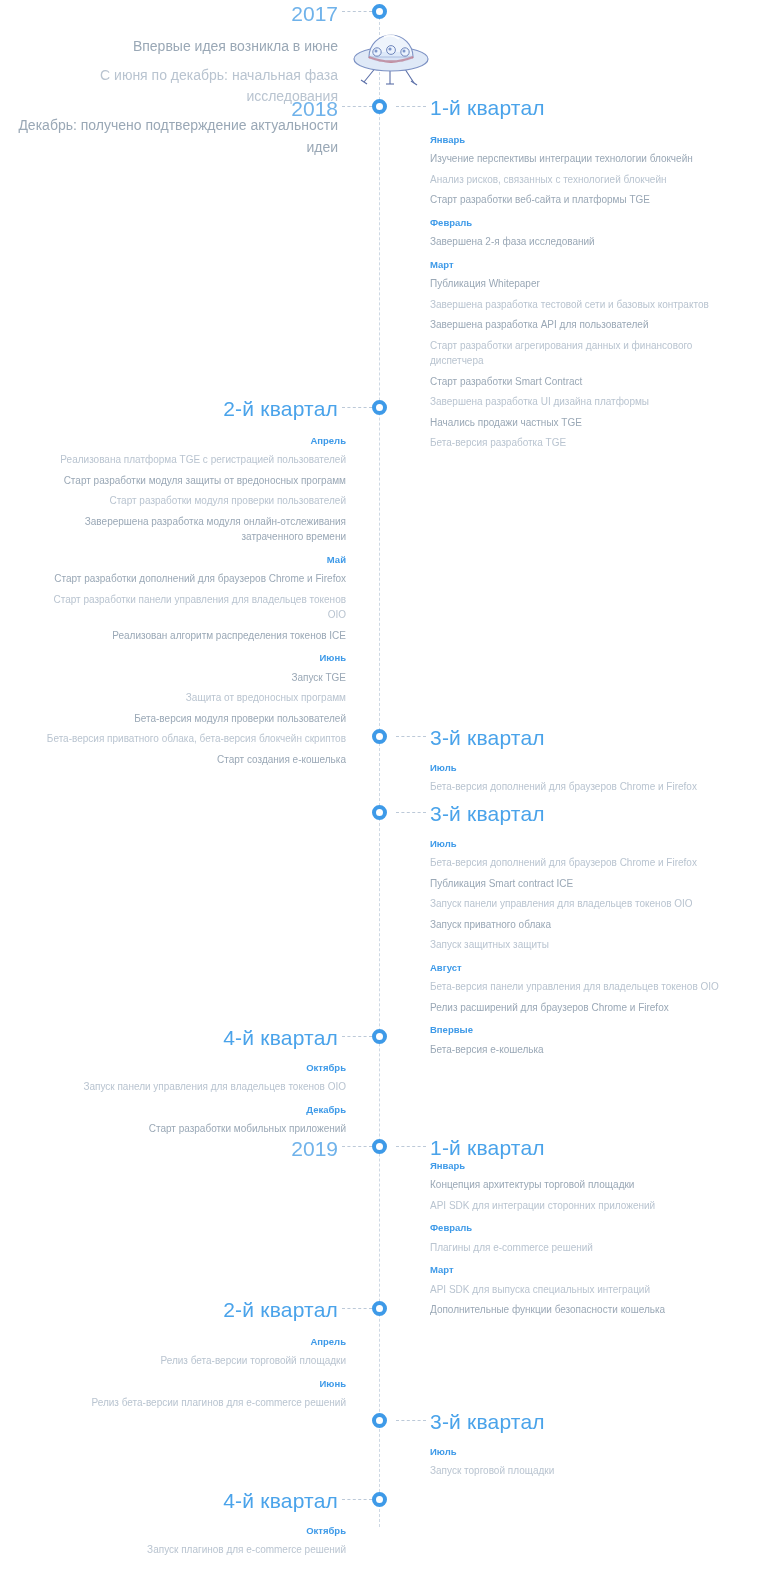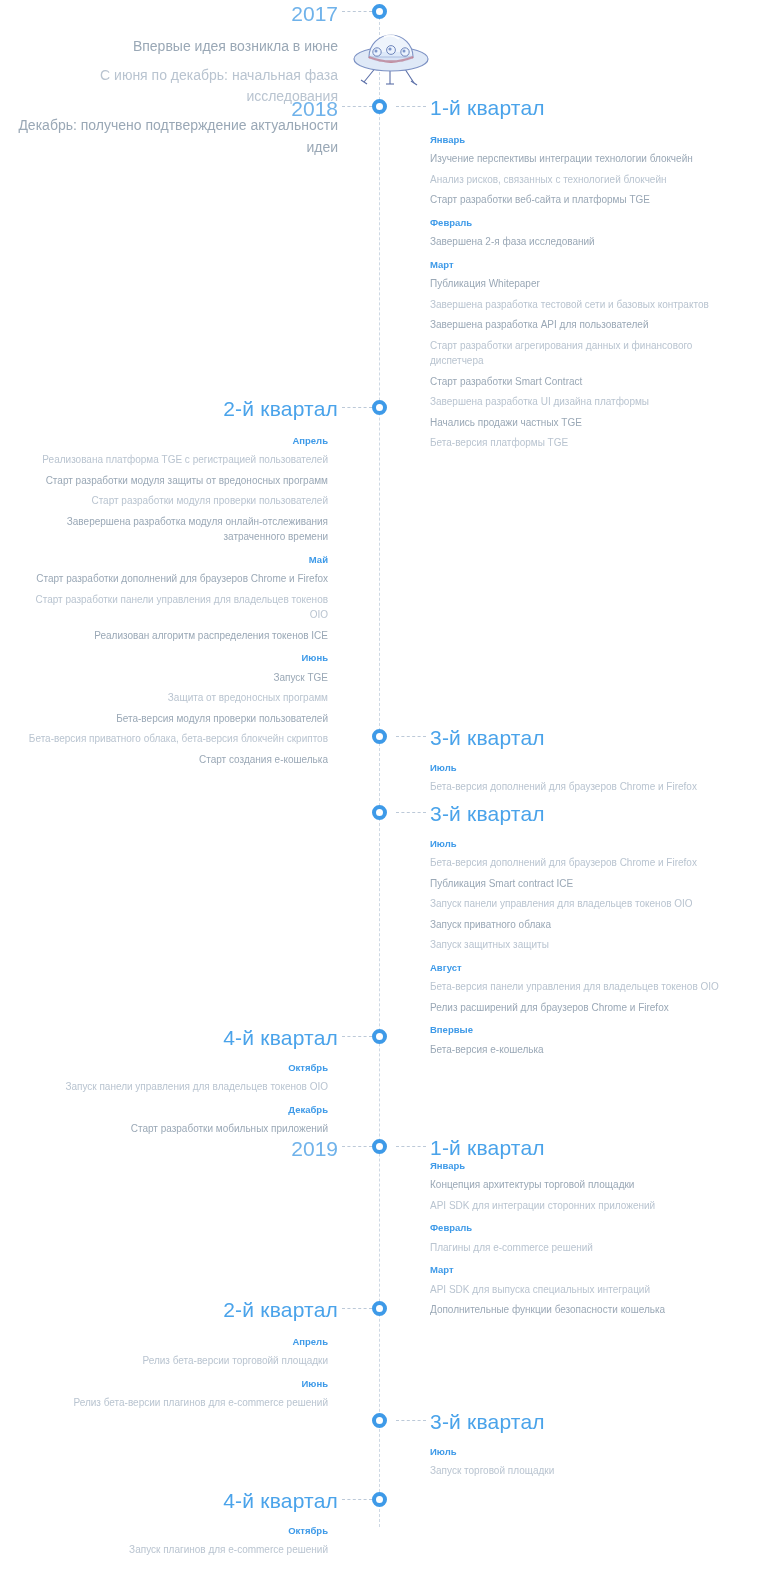--- a/index.html
+++ b/index.html
@@ -82,21 +82,21 @@
     line-height: 1;
     text-align: right;
   }
 
   
   .content {
     position: absolute;
     width: 300px;
   }
   .content.right { left: 422px; text-align: left; margin-left: 8px; }
-  .content.left  { right: 440px; text-align: right; }
+  .content.left  { right: 422px; text-align: right; }
 
   .month {
     font-size: 9.5px;
     font-weight: bold;
     color: #3e9ae8;
     margin: 9px 0 5px 0;
     line-height: 1.3;
   }
   .content > .month:first-child { margin-top: 0; }
 
@@ -184,21 +184,21 @@
     <div class="month">Февраль</div>
     <div class="item">Завершена 2-я фаза исследований</div>
     <div class="month">Март</div>
     <div class="item">Публикация Whitepaper</div>
     <div class="item dim">Завершена разработка тестовой сети и базовых контрактов</div>
     <div class="item">Завершена разработка API для пользователей</div>
     <div class="item dim">Старт разработки агрегирования данных и финансового диспетчера</div>
     <div class="item">Старт разработки Smart Contract</div>
     <div class="item dim">Завершена разработка UI дизайна платформы</div>
     <div class="item">Начались продажи частных TGE</div>
-    <div class="item dim">Бета-версия платформы TGE</div>
+    <div class="item dim">Бета-версия разработка TGE</div>
   </div>
 
   <div class="node" style="top:400px;">
     <div class="heading left" style="top:-2px;">2-й квартал</div>
     <div class="dash-left" style="top:7px;"></div>
     <div class="dot" style="top:0;"></div>
   </div>
   <div class="content left" style="top:435px;">
     <div class="month">Апрель</div>
     <div class="item dim">Реализована платформа TGE с регистрацией пользователей</div>

